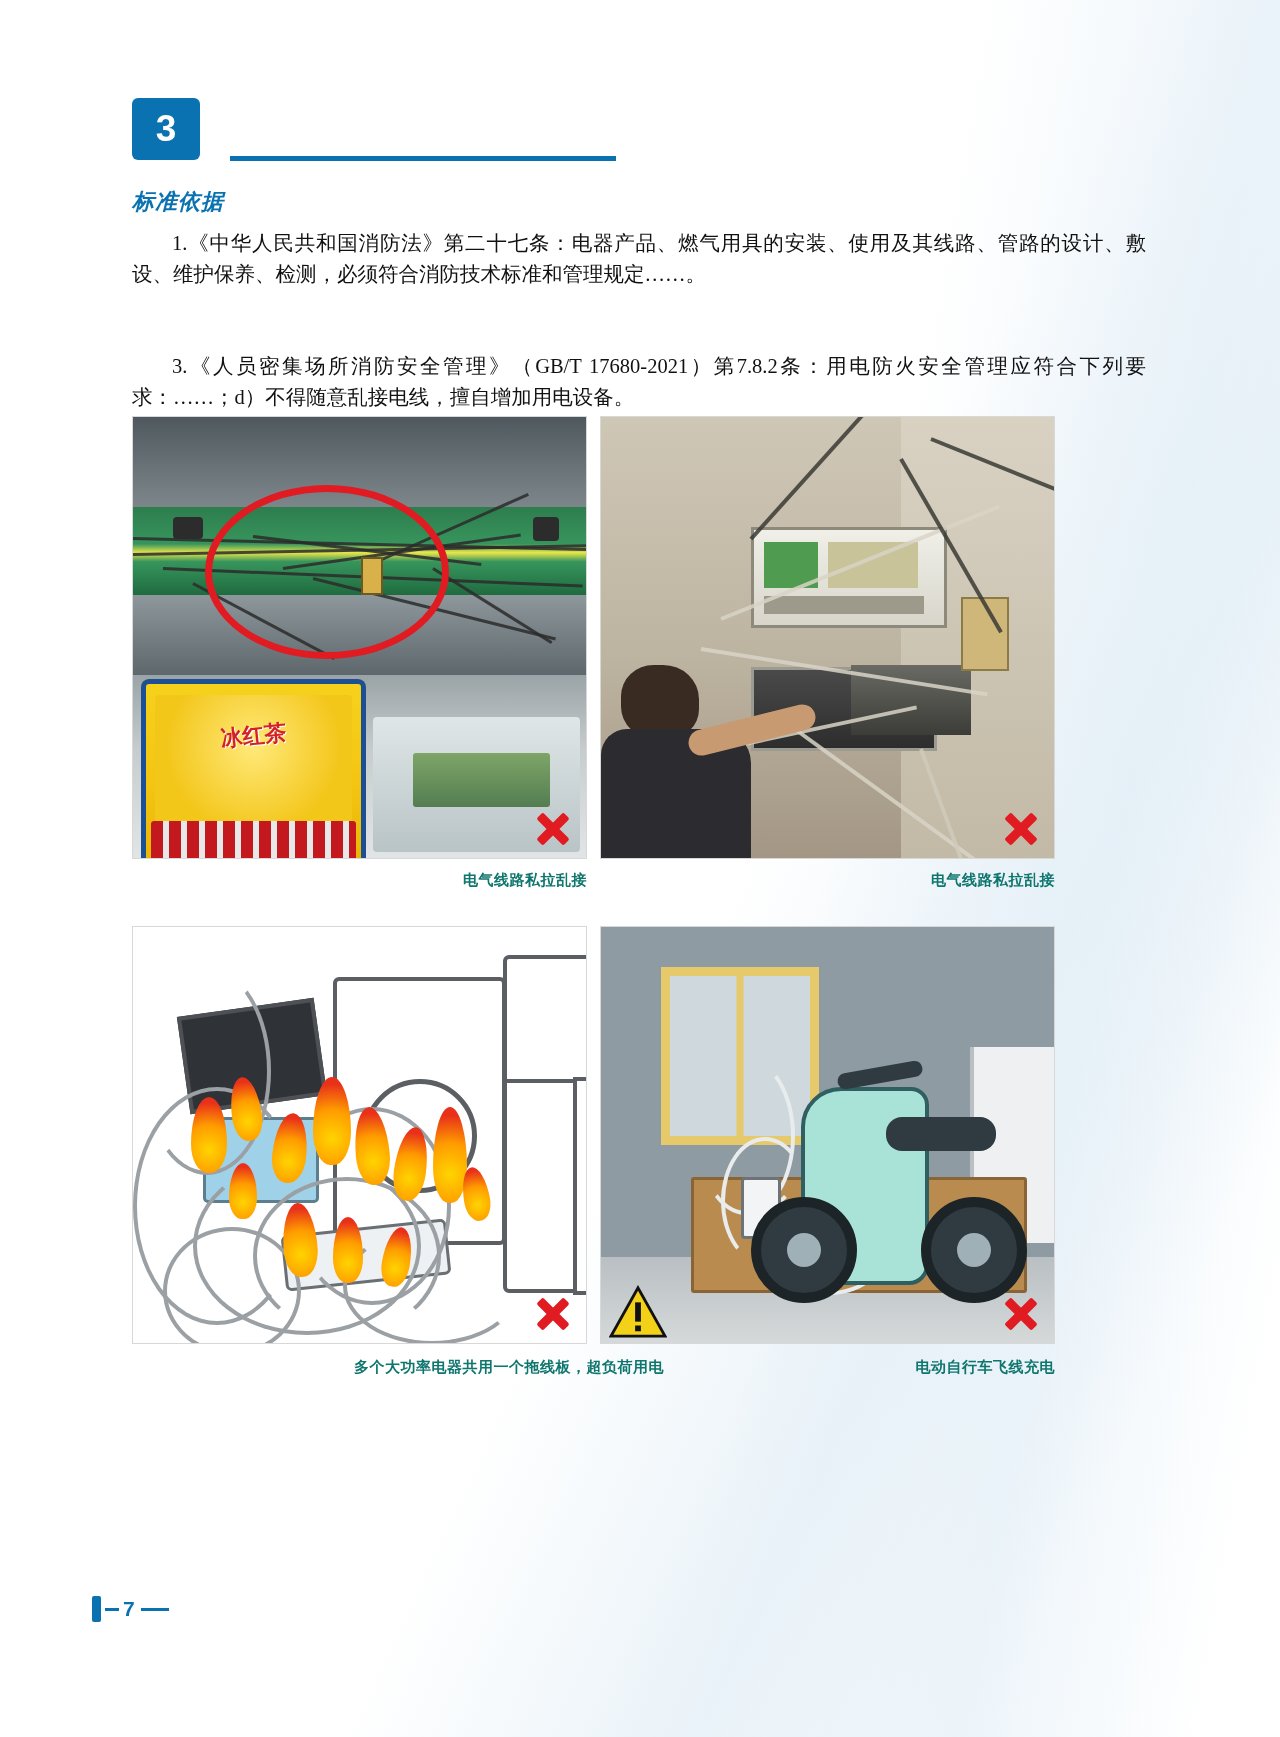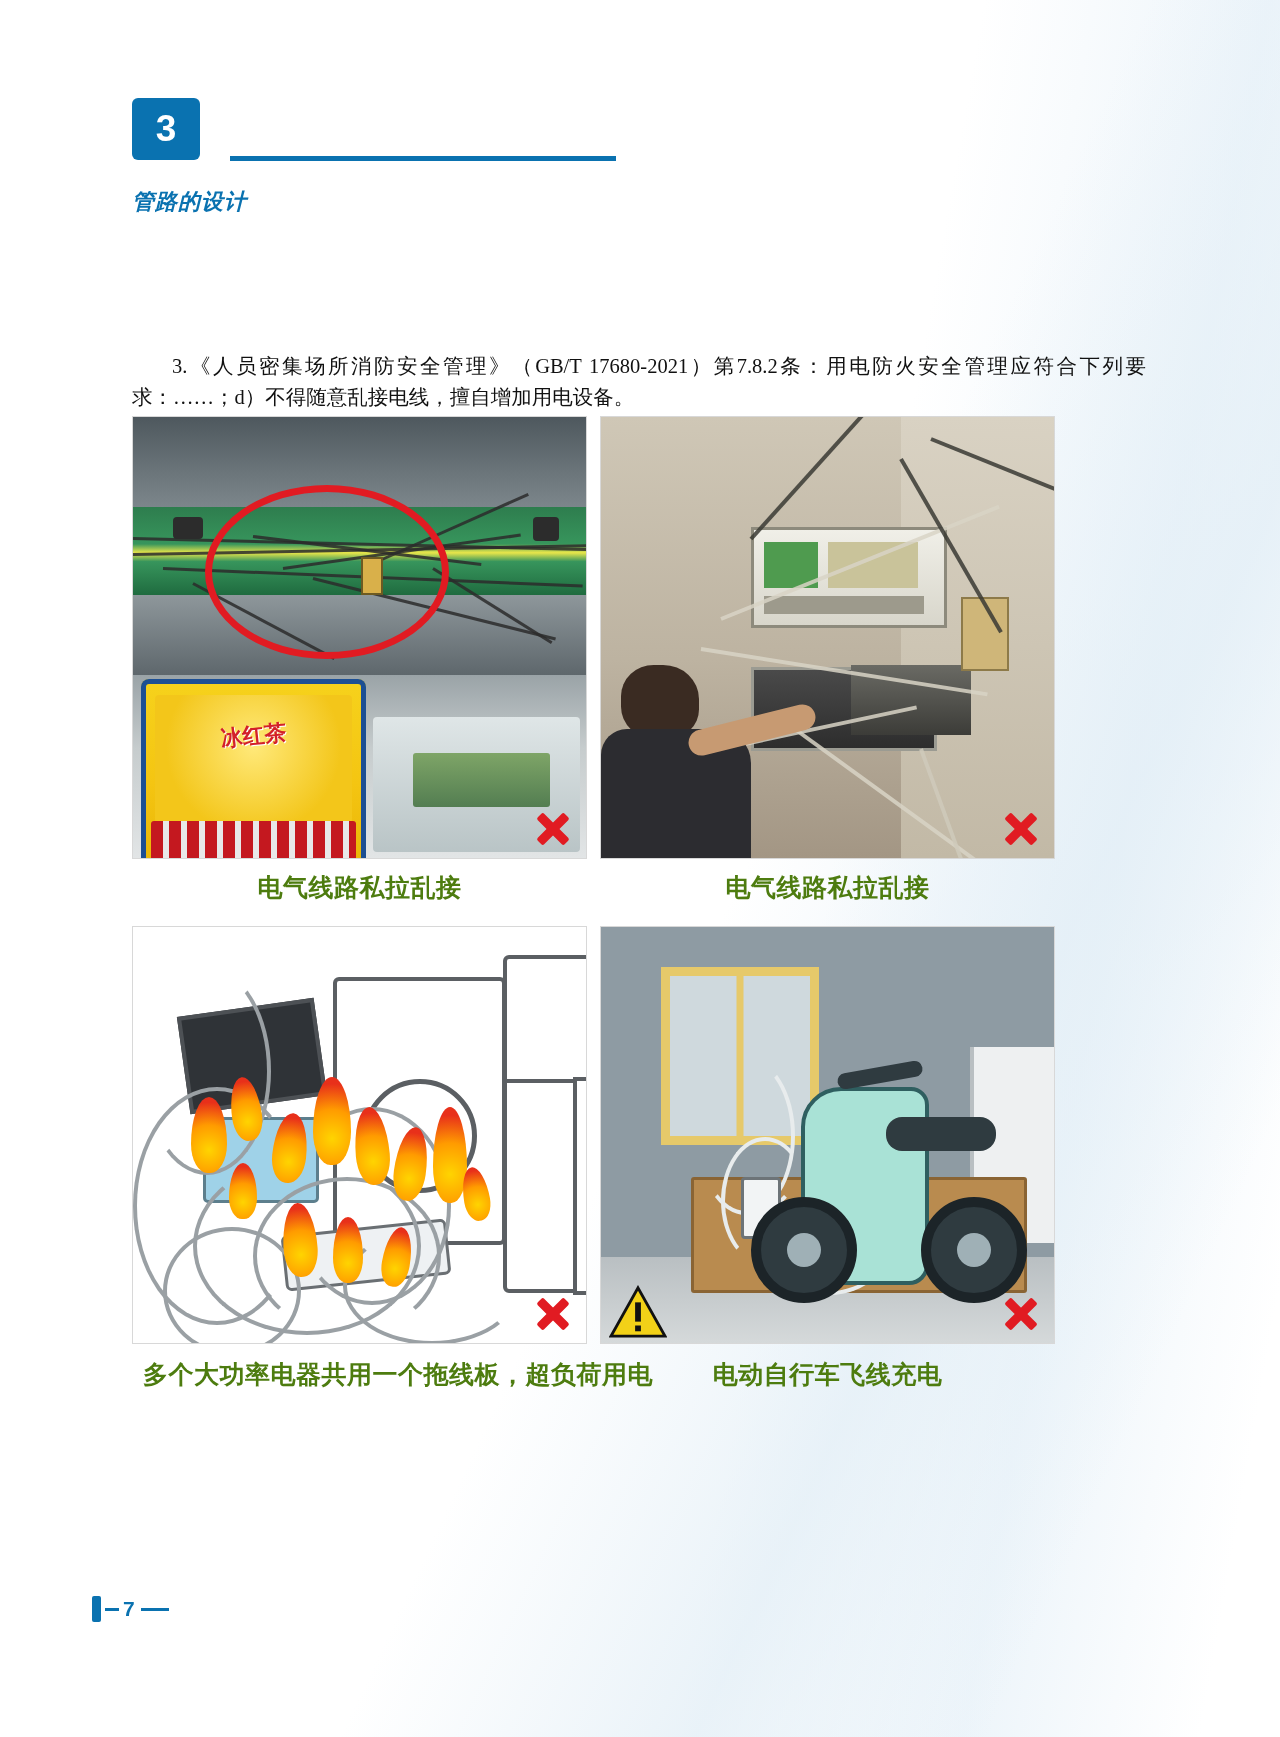--- a/index.html
+++ b/index.html
@@ -104,25 +104,25 @@
   }
   .photo {
     position: relative;
     overflow: hidden;
     border: 1px solid #d8d8d8;
     box-sizing: border-box;
   }
   .caption {
     position: absolute;
     width: 100%;
-    text-align: center;
+    text-align: right;
     font-family: "Liberation Sans", sans-serif;
     font-weight: bold;
-    font-size: 25px;
-    color: #4d7c0f;
+    font-size: 15px;
+    color: #0f766e;
     letter-spacing: 0.5px;
   }
   
   .xmark {
     position: absolute;
     right: 10px;
     bottom: 6px;
     width: 46px;
     height: 46px;
   }
@@ -386,21 +386,22 @@
 
 <div class="bg-wash"></div>
 
 <div class="page">
 
   <div class="header">
     <div class="num-badge">3</div>
     <div class="header-rule"></div>
   </div>
 
-  <div class="sec-label">管路的设计</div>
+  <div class="sec-label">标准依据</div>
+  <div class="para" id="para-1">1.《中华人民共和国消防法》第二十七条：电器产品、燃气用具的安装、使用及其线路、管路的设计、敷设、维护保养、检测，必须符合消防技术标准和管理规定……。</div>
   <div class="para" id="para-3">3.《人员密集场所消防安全管理》（GB/T 17680-2021）第7.8.2条：用电防火安全管理应符合下列要求：……；d）不得随意乱接电线，擅自增加用电设备。</div>
 
   <div class="figure" style="left:132px; top:416px; width:455px; height:495px;">
     <div class="photo f1" style="width:455px; height:443px;">
       <div class="f1-ceiling"></div>
       <div class="f1-awning"></div>
       <div class="f1-under"></div>
       <div class="f1-floor"></div>
 
       <div class="wire" style="left:0px; top:120px; width:460px; transform:rotate(1.4deg);"></div>

